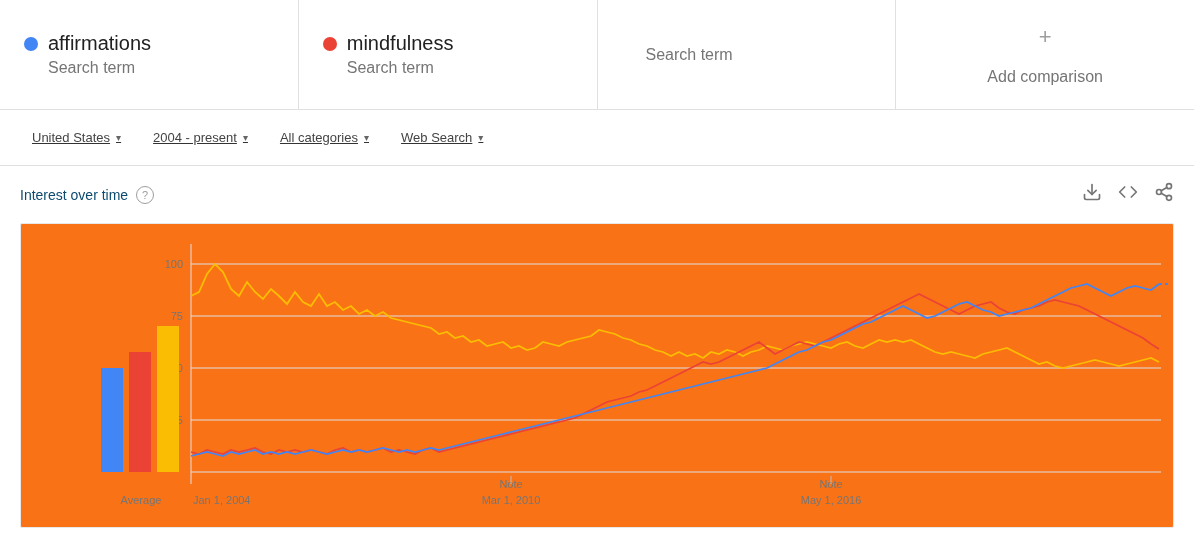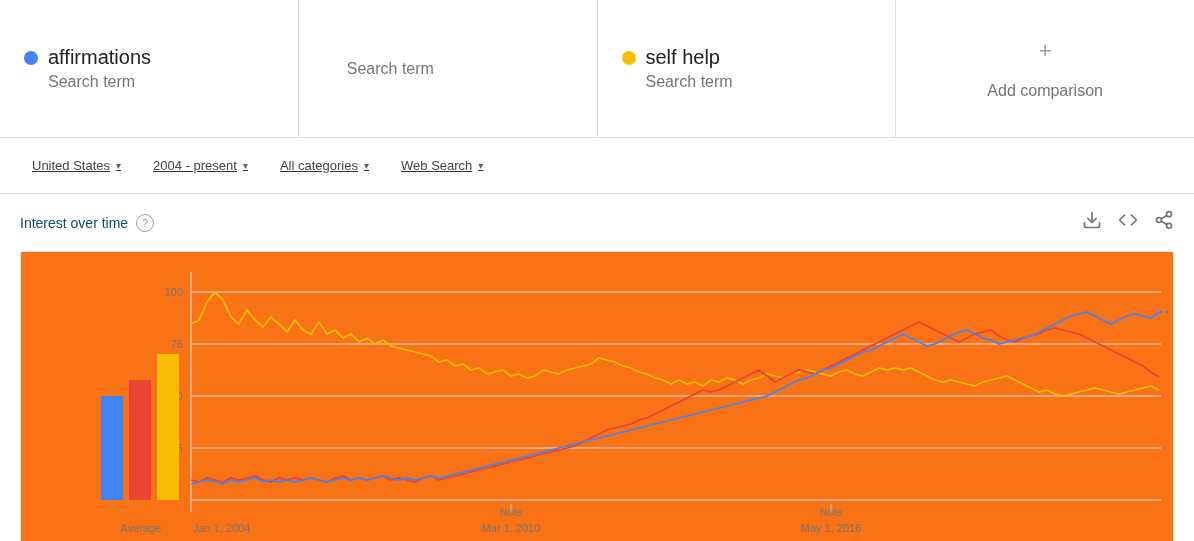--- a/index.html
+++ b/index.html
@@ -2,21 +2,21 @@
 <html><head>
   <meta charset="utf-8">
   <style>
     * { box-sizing: border-box; margin: 0; padding: 0; }
     body { font-family: Arial, sans-serif; background: #fff; color: #333; font-size: 14px; width: 1194px; }
 
     
     .search-terms-bar {
       display: flex;
       border-bottom: 1px solid #e0e0e0;
-      height: 138px;
+      height: 110px;
     }
     .search-term-item {
       flex: 1;
       display: flex;
       flex-direction: column;
       justify-content: center;
       padding: 16px 24px;
       border-right: 1px solid #e0e0e0;
     }
     .search-term-item:last-child { border-right: none; }
@@ -148,28 +148,28 @@
 <div class="search-terms-bar">
   <div class="search-term-item">
     <div class="term-label-row">
       <div class="term-dot" style="background-color: #4285F4;"></div>
       <span class="term-name">affirmations</span>
     </div>
     <span class="term-type">Search term</span>
   </div>
 
   <div class="search-term-item">
+    <div class="term-label-row">
+      <div class="term-dot" style="background-color: #EA4335;"></div>
+      <span class="term-name">mindfulness</span>
+    </div>
     <span class="term-type">Search term</span>
   </div>
 
   <div class="search-term-item">
-    <div class="term-label-row">
-      <div class="term-dot" style="background-color: #FBBC04;"></div>
-      <span class="term-name">self help</span>
-    </div>
     <span class="term-type">Search term</span>
   </div>
 
   <div class="search-term-item add-comparison">
     <span class="plus-icon">+</span>
     <span class="add-label">Add comparison</span>
   </div>
 </div>
 
 <div class="filter-bar">

